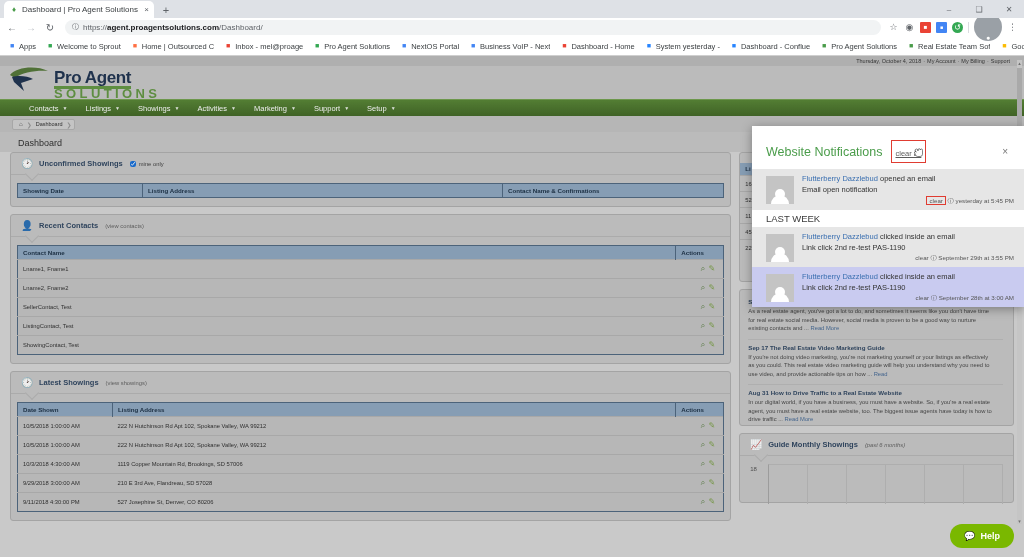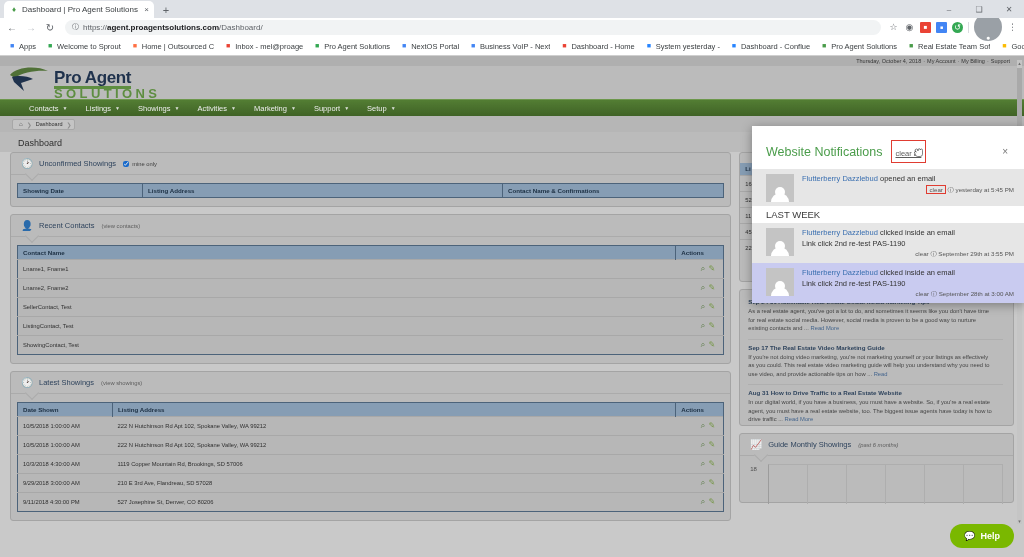--- a/index.html
+++ b/index.html
@@ -125,21 +125,21 @@
   .panel-head {
     display: flex; align-items: center; gap: 7px; padding: 5px 10px;
     border-bottom: 1px solid #b8b8b8; position: relative;
   }
   .panel-head::after {
     content: ""; position: absolute; left: 16px; bottom: -5px; width: 9px; height: 9px;
     background: #c9c9c9; border-right: 1px solid #b8b8b8; border-bottom: 1px solid #b8b8b8;
     transform: rotate(45deg);
   }
   .ph-icon { width: 11px; height: 11px; color: #6d6d6d; font-size: 10px; line-height: 11px; text-align: center; }
-  .ph-title { font-size: 7.5px; font-weight: normal; color: #2c4a6e; text-align: right; }
+  .ph-title { font-size: 7.5px; font-weight: bold; color: #2c4a6e; text-align: right; }
   .ph-sub { font-size: 5.8px; color: #666; font-style: normal; }
   .ph-check { display: flex; align-items: center; gap: 3px; font-size: 5.8px; color: #444; }
   .ph-check input { width: 6px; height: 6px; margin: 0; }
 
   table.grid { width: calc(100% - 12px); margin: 8px 6px 8px 6px; border-collapse: collapse;
                border: 1px solid #4a6c8c; background: #c5c5c5; }
   table.grid th {
     background: #89aacb; color: #17334f; font-size: 6.2px; font-weight: bold;
     text-align: left; padding: 3px 5px; border-right: 1px solid #4a6c8c; height: 13px;
   }
@@ -178,21 +178,21 @@
     box-shadow: 0 2px 10px rgba(0,0,0,0.35); z-index: 50;
   }
   .notif-head { display: flex; align-items: center; padding: 14px 12px 6px 14px; gap: 8px; }
   .notif-title { font-size: 12.5px; color: #4a9c4a; font-weight: normal; }
   .clear-all-box { border: 1.5px solid #e03c31; padding: 1px 4px 2px 4px; position: relative; }
   .clear-all { font-size: 7.5px; color: #5a5a5a; text-decoration: underline; cursor: pointer; }
   .cursor-hand { position: absolute; left: 22px; top: 6px; font-size: 9px; color: #333; }
   .notif-close { margin-left: auto; font-size: 10px; color: #777; cursor: pointer; padding-right: 4px; }
 
   .notif-group { font-size: 9.5px; color: #3b3b3b; padding: 3px 0 3px 14px; }
-  .notif-row { display: flex; gap: 8px; padding: 5px 10px 4px 14px; position: relative; }
+  .notif-row { display: flex; gap: 8px; padding: 5px 10px 4px 14px; position: relative; align-items: center; }
   .notif-row.grey { background: #e6e6e6; }
   .notif-row.blue { background: #c9cbf0; }
   .avatar {
     width: 28px; height: 28px; flex: 0 0 28px; background: #c4c4c4;
     display: flex; align-items: flex-end; justify-content: center; overflow: hidden;
   }
   .avatar-head { width: 10px; height: 10px; border-radius: 50%; background: #fff; margin-bottom: -1px;
                  position: relative; top: 3px; }
   .avatar-body { width: 18px; height: 9px; border-radius: 9px 9px 0 0; background: #fff; }
   .avatar-inner { display:flex; flex-direction:column; align-items:center; }
@@ -572,20 +572,21 @@
       <div id="notif-groups">
           <div class="notif-row grey">
             <div class="avatar">
               <div class="avatar-inner">
                 <div class="avatar-head"></div>
                 <div class="avatar-body"></div>
               </div>
             </div>
             <div class="notif-body">
               <div class="notif-line1"><span class="notif-name">Flutterberry Dazzlebud</span><span> opened an email</span></div>
+              <div class="notif-line2">Email open notification</div>
               <div class="notif-meta"><span class="meta-box"><span class="clr">clear</span></span><span> ⓘ </span><span>yesterday at 5:45 PM</span></div>
             </div>
           </div>
           <div class="notif-group">LAST WEEK</div>
           <div class="notif-row grey">
             <div class="avatar">
               <div class="avatar-inner">
                 <div class="avatar-head"></div>
                 <div class="avatar-body"></div>
               </div>

